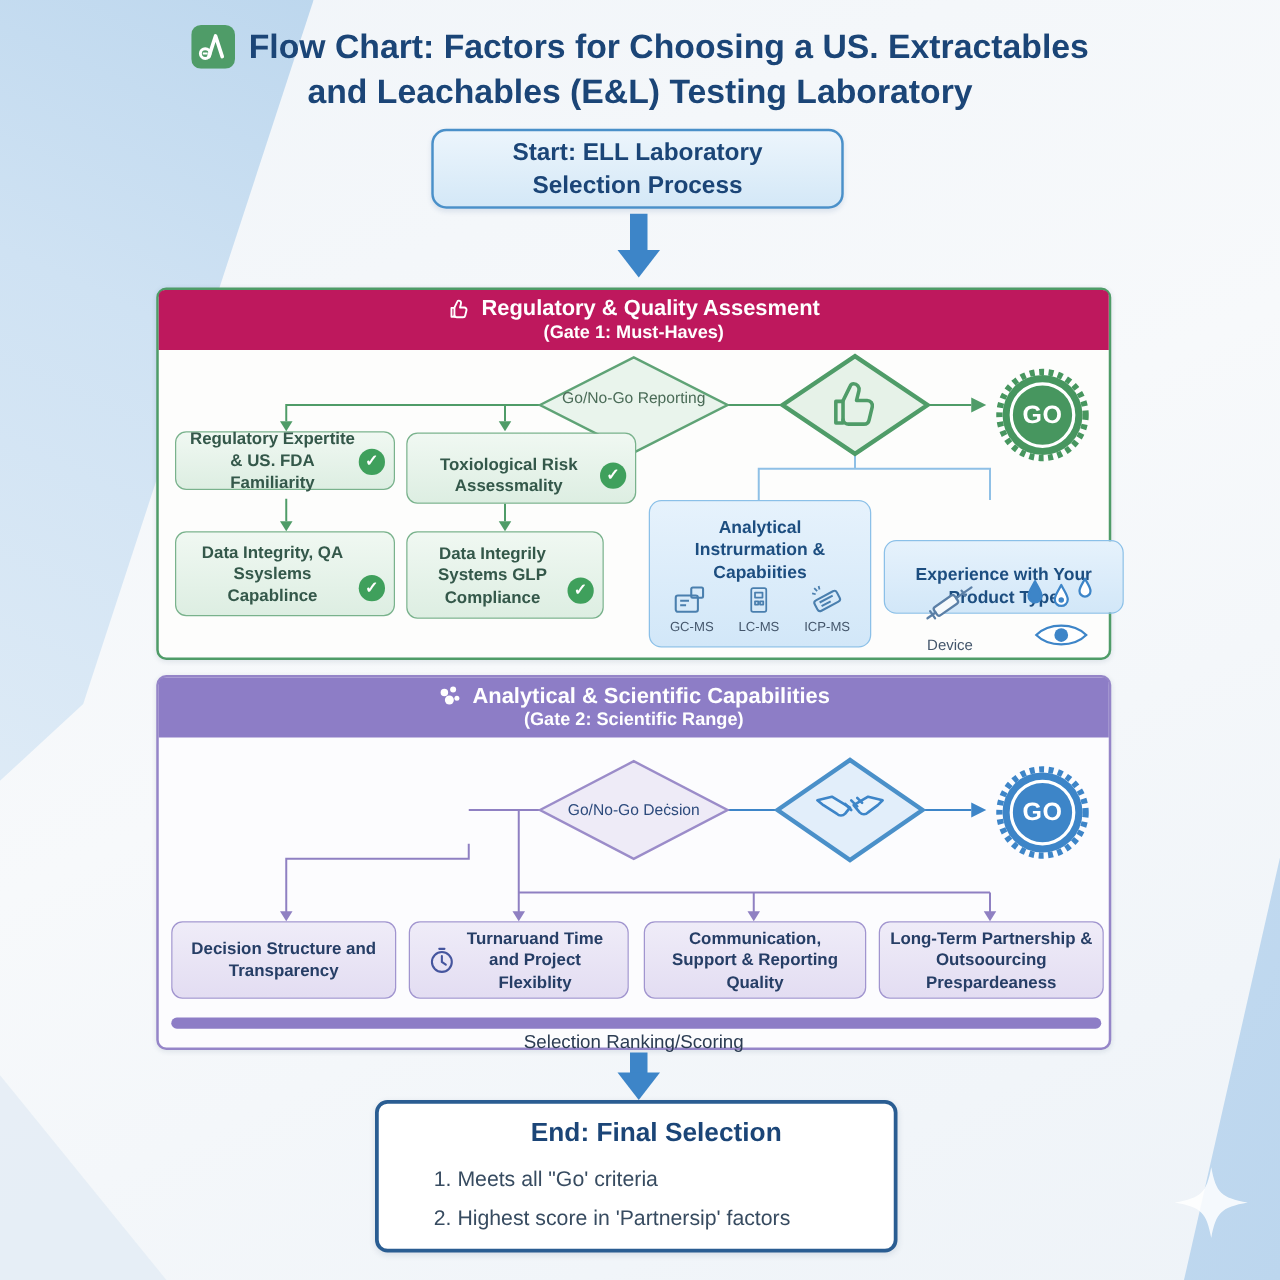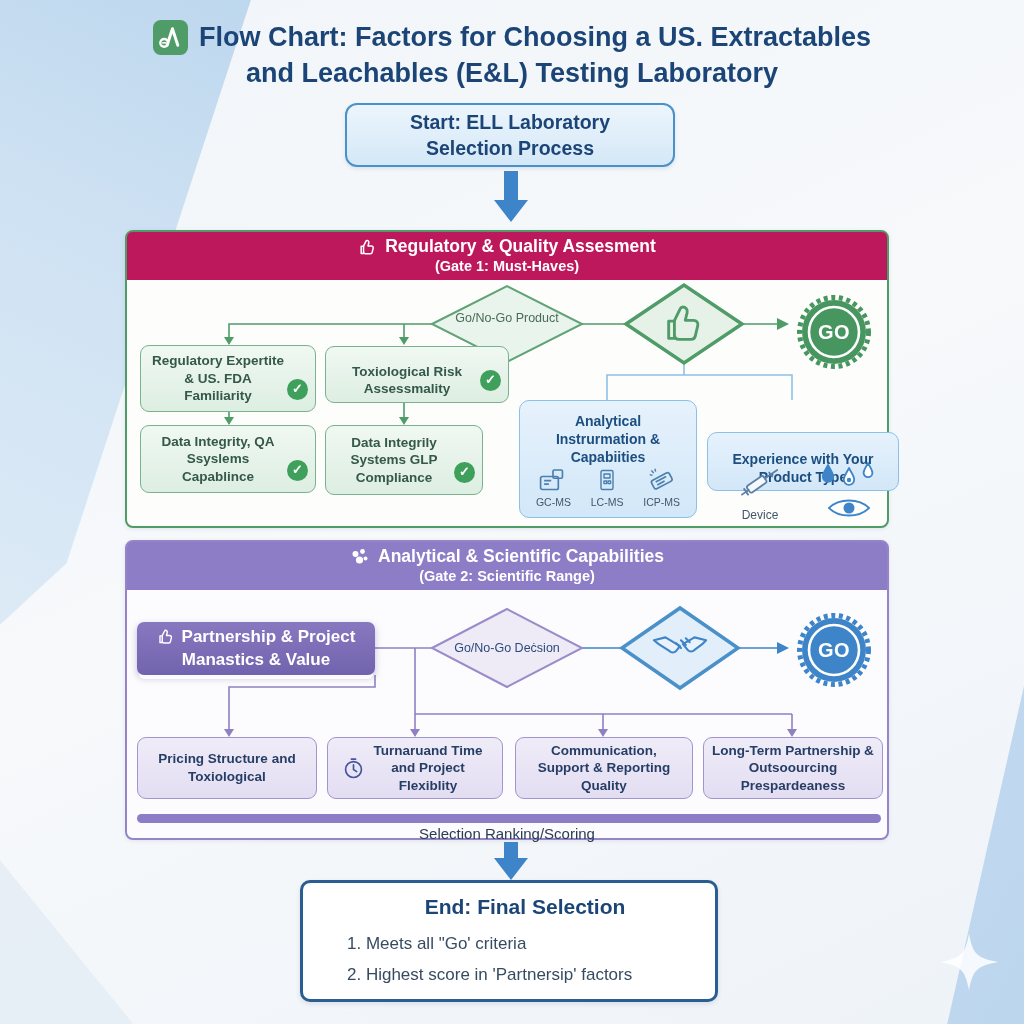--- a/index.html
+++ b/index.html
@@ -134,39 +134,39 @@
         <polygon points="272,105 282,105 277,113"></polygon>
         <polygon points="97,185 107,185 102,193"></polygon>
         <polygon points="272,185 282,185 277,193"></polygon>
         <polygon points="650,86 662,92 650,98"></polygon>
       </g>
       <path d="M557 131 V143 M480 168 V143 H665 V168" stroke="#8fc0e6" stroke-width="1.6" fill="none"></path>
       <polygon points="305,92 380,54 455,92 380,130" fill="#e9f4ec" stroke="#5fa376" stroke-width="2"></polygon>
       <polygon points="499,92 557,53 615,92 557,131" fill="#e6f2e8" stroke="#4f9c68" stroke-width="3.5"></polygon>
     </svg>
 
-    <div class="diamond-label" style="left:312px;top:79px;width:136px;color:#4a6b57;">Go/No-Go Product</div>
+    <div class="diamond-label" style="left:312px;top:79px;width:136px;color:#4a6b57;">Go/No-Go Reporting</div>
 
     <svg class="abs" style="left:534px;top:69px;" width="46" height="46" viewBox="0 0 24 24">
       <g stroke="#4f9c68" stroke-width="1.5" fill="none" stroke-linecap="round" stroke-linejoin="round">
         <path d="M4 10.5 h3 v9 h-3 z"></path>
         <path d="M7 18.2 c.2 1 1.2 1.8 2.3 1.8 h6.4 c1.1 0 2-.75 2.2-1.8 l1.3-5.4 c.33-1.4-.72-2.7-2.15-2.7 h-4.4 l1-4.1 c.35-1.5-.8-2.9-2.25-2.9 -.6 0-1.1.35-1.35.9 L7 10.2"></path>
       </g>
     </svg>
 
     <div class="go-badge" style="left:669px;top:62px;">
       <svg width="76" height="76" viewBox="0 0 76 76">
         <circle cx="38" cy="38" r="34.5" fill="none" stroke="#47965f" stroke-width="5" stroke-dasharray="4 3.6"></circle>
         <circle cx="38" cy="38" r="32" fill="#47965f"></circle>
         <circle cx="38" cy="38" r="25" fill="none" stroke="#ffffff" stroke-width="2.6"></circle>
       </svg>
       <div class="go-text">GO</div>
     </div>
 
-    <div class="gbox" style="left:13px;top:113px;width:176px;height:67px;">
+    <div class="gbox" style="left:13px;top:113px;width:176px;height:47px;">
       <span>Regulatory Expertite &amp; US. FDA Familiarity</span>
       <span class="check">✓</span>
     </div>
     <div class="gbox" style="left:198px;top:114px;width:184px;height:57px;align-items:flex-end;">
       <span>Toxiological Risk Assessmality</span>
       <span class="check">✓</span>
     </div>
     <div class="gbox" style="left:13px;top:193px;width:176px;height:68px;">
       <span>Data Integrity, QA Ssyslems Capablince</span>
       <span class="check">✓</span>
@@ -270,32 +270,20 @@
         <polygon points="660,187 670,187 665,195"></polygon>
       </g>
       <g stroke="#3d85c8" stroke-width="1.6" fill="none">
         <path d="M455 106 H495 M611 106 H650"></path>
       </g>
       <polygon points="650,100 662,106 650,112" fill="#3d85c8"></polygon>
       <polygon points="305,106 380,67 455,106 380,145" fill="#eeebf7" stroke="#9b8cc9" stroke-width="2"></polygon>
       <polygon points="495,106 553,66 611,106 553,146" fill="#e2eefa" stroke="#4a90c9" stroke-width="3.5"></polygon>
     </svg>
 
-    <div class="partner">
-      <div class="pl1">
-        <svg width="18" height="18" viewBox="0 0 24 24">
-          <g stroke="#ffffff" stroke-width="1.9" fill="none" stroke-linecap="round" stroke-linejoin="round">
-            <path d="M4 10.5 h3 v9 h-3 z"></path>
-            <path d="M7 18.2 c.2 1 1.2 1.8 2.3 1.8 h6.4 c1.1 0 2-.75 2.2-1.8 l1.3-5.4 c.33-1.4-.72-2.7-2.15-2.7 h-4.4 l1-4.1 c.35-1.5-.8-2.9-2.25-2.9 -.6 0-1.1.35-1.35.9 L7 10.2"></path>
-          </g>
-        </svg>
-        <span>Partnership &amp; Project</span>
-      </div>
-      <span>Manastics &amp; Value</span>
-    </div>
 
     <div class="diamond-label" style="left:312px;top:99px;width:136px;color:#2c4a7c;">Go/No-Go Deċsion</div>
 
     <svg class="abs" style="left:524px;top:88px;" width="58" height="36" viewBox="0 0 60 36">
       <g stroke="#3d85c8" stroke-width="2.2" fill="#eaf3fb" stroke-linejoin="round" stroke-linecap="round">
         <path d="M3 10 L15 7 L30 16 L26 21 C24 23 21 23 19 21 L8 14 Z"></path>
         <path d="M57 10 L45 7 L33 14 L38 20 C40 22 43 22 45 20 L53 14 Z"></path>
         <path d="M26 13 l5 5 M31 10 l5 5 M36 8 l4 4" fill="none"></path>
       </g>
     </svg>
@@ -303,21 +291,21 @@
     <div class="go-badge" style="left:669px;top:70px;">
       <svg width="76" height="76" viewBox="0 0 76 76">
         <circle cx="38" cy="38" r="34.5" fill="none" stroke="#3d85c8" stroke-width="5" stroke-dasharray="4 3.6"></circle>
         <circle cx="38" cy="38" r="32" fill="#3d85c8"></circle>
         <circle cx="38" cy="38" r="25" fill="none" stroke="#ffffff" stroke-width="2.6"></circle>
       </svg>
       <div class="go-text">GO</div>
     </div>
 
     <div class="pbox" style="left:10px;top:195px;width:180px;height:62px;">
-      <span>Pricing Structure and Toxiological</span>
+      <span>Decision Structure and Transparency</span>
     </div>
     <div class="pbox" style="left:200px;top:195px;width:176px;height:62px;">
       <div class="factor-icon-wrap">
         <svg width="23" height="23" viewBox="0 0 22 22" style="flex-shrink:0;">
           <g stroke="#45559e" stroke-width="1.6" fill="none" stroke-linecap="round">
             <circle cx="11" cy="12" r="7.6"></circle>
             <path d="M11 7.5 v4.5 l3 2"></path>
             <path d="M9 2 h4"></path>
           </g>
         </svg>

